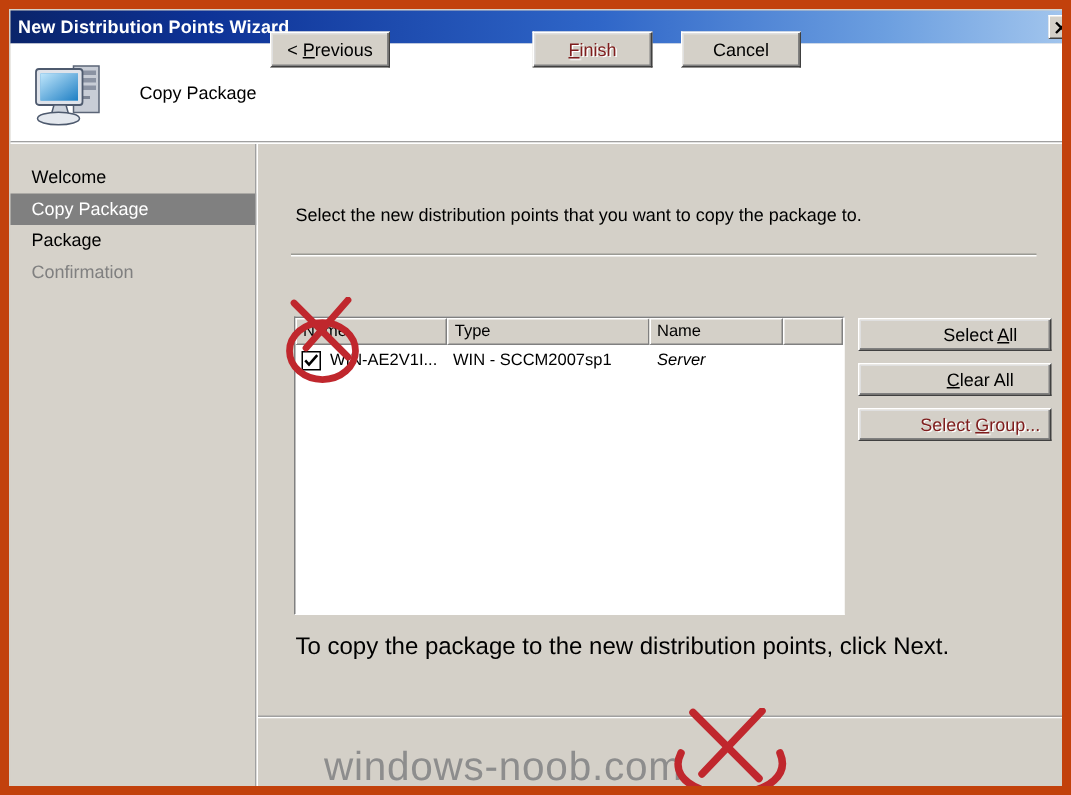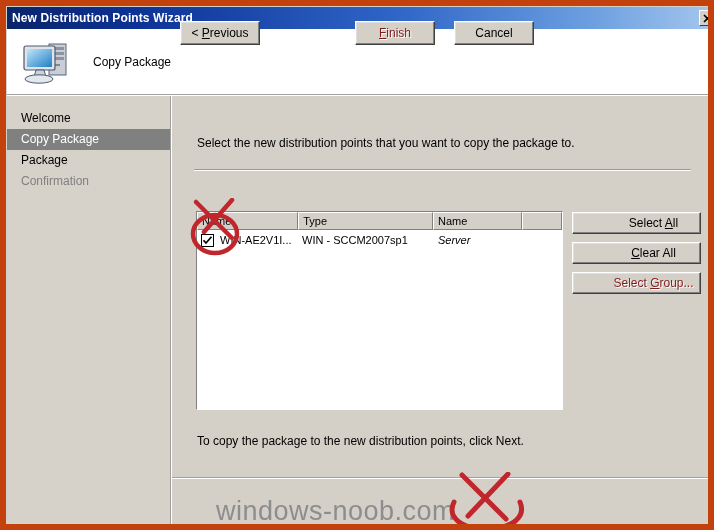--- a/index.html
+++ b/index.html
@@ -258,22 +258,22 @@
     height: 22px;
     line-height: 20px;
     padding-left: 34px;
   }
   #btn-select-all  { left: 400px; top: 116px; }
   #btn-clear-all   { left: 400px; top: 146px; }
   #btn-select-grp  { left: 400px; top: 176px; }
 
   .footer-text {
     position: absolute;
-    left: 25px; top: 338px;
-    font-size: 12px;
+    left: 25px; top: 327px;
+    font-size: 16px;
     color: #000;
     white-space: nowrap;
   }
 
   
   .bottom-divider-dark {
     position: absolute;
     left: 166px; top: 471px;
     width: 547px;
     height: 1px;

